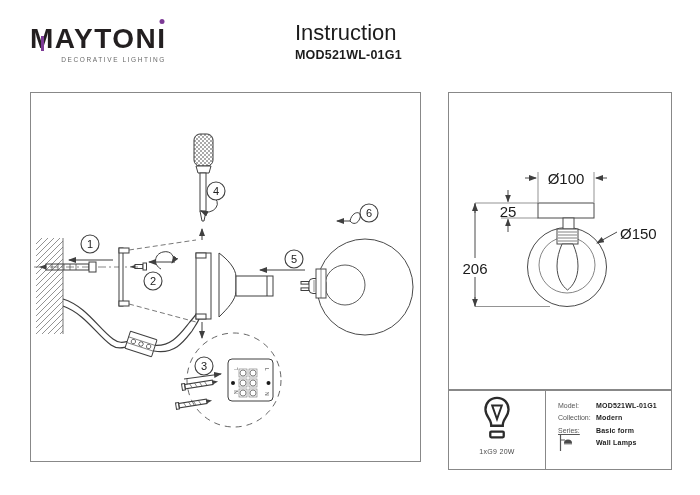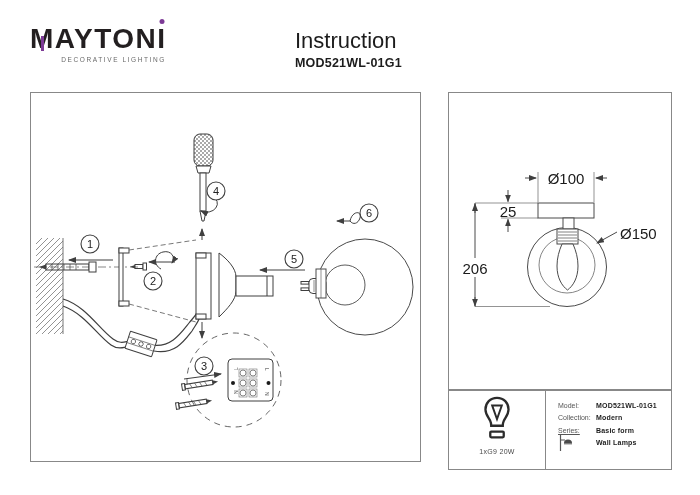--- a/index.html
+++ b/index.html
@@ -8,21 +8,21 @@
   
   .logo{position:absolute;left:30px;top:25px;width:136px;}
   .logo-word{position:relative;font-size:28px;font-weight:700;letter-spacing:1.5px;
              line-height:1;color:#231f20;white-space:nowrap;}
   .logo-i{position:relative;display:inline-block;}
   .logo-i::after{content:'';position:absolute;left:50%;transform:translateX(-50%);
                  top:-6px;width:5px;height:5px;border-radius:50%;background:#7d3a96;}
   .m-accent{position:absolute;left:11px;top:11px;width:3px;height:15px;background:#7d3a96;}
   .logo-tagline{margin-top:3px;font-size:6.5px;letter-spacing:1.6px;color:#6a6a6a;
                 text-align:right;width:100%;}
-  .titleblock{position:absolute;left:295px;top:30px;}
+  .titleblock{position:absolute;left:295px;top:22px;}
   .title{font-size:22px;font-weight:400;color:#1c1c1c;line-height:1;}
   .model{font-size:12.5px;font-weight:700;color:#1c1c1c;margin-top:4px;letter-spacing:0.2px;}
   
   .box{position:absolute;border:1px solid #888;background:#fff;box-sizing:border-box;}
   .assembly-box{left:30px;top:92px;width:391px;height:370px;}
   .dim-box{left:448px;top:92px;width:224px;height:298px;}
   .spec-box{left:448px;top:390px;width:224px;height:80px;display:flex;}
   .spec-left{width:97px;border-right:1px solid #888;box-sizing:border-box;
              display:flex;flex-direction:column;align-items:center;padding-top:4px;}
   .lamp-caption{font-size:7px;color:#4a4a4a;margin-top:3px;letter-spacing:0.3px;}

